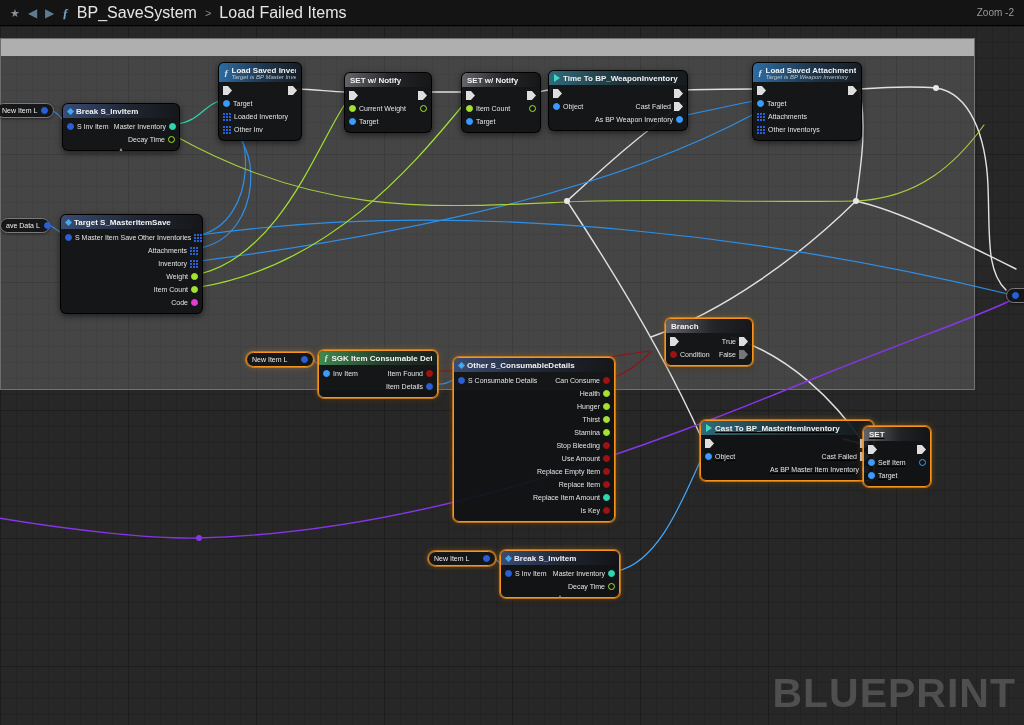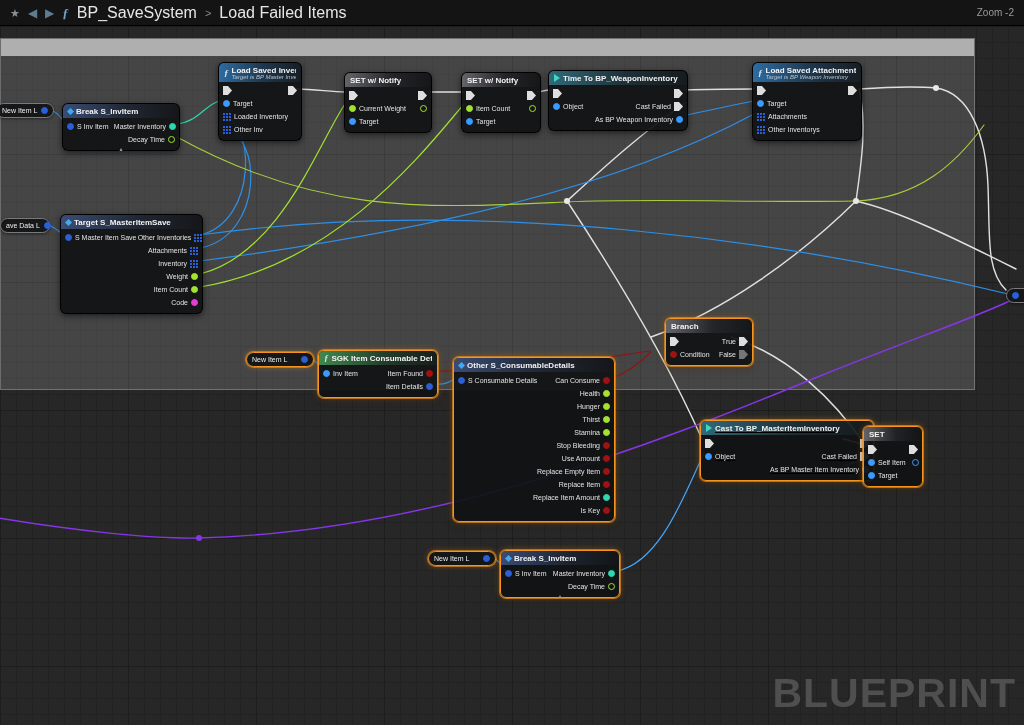--- a/index.html
+++ b/index.html
@@ -650,21 +650,21 @@
             </div>
             <div class="row">
               <div class="pg l"></div>
               <div class="pg r">
                 <span class="pin-label">As BP Master Item Inventory</span>
                 <span class="pin-dot" style="border-color: rgb(59, 155, 255); background: rgb(59, 155, 255);"></span>
               </div>
             </div>
           </div>
         </div>
-        <div class="node hdr-plain selected" style="left: 863px; top: 400px; width: 60px;">
+        <div class="node hdr-plain selected" style="left: 863px; top: 400px; width: 68px; text-decoration: underline;">
           <div class="node-header">
             <div class="titles">
               <div class="node-title">SET</div>
             </div>
           </div>
           <div class="node-body">
             <div class="row">
               <div class="pg l">
                 <span class="pin-exec"></span>
                 <span class="pin-label"></span>

